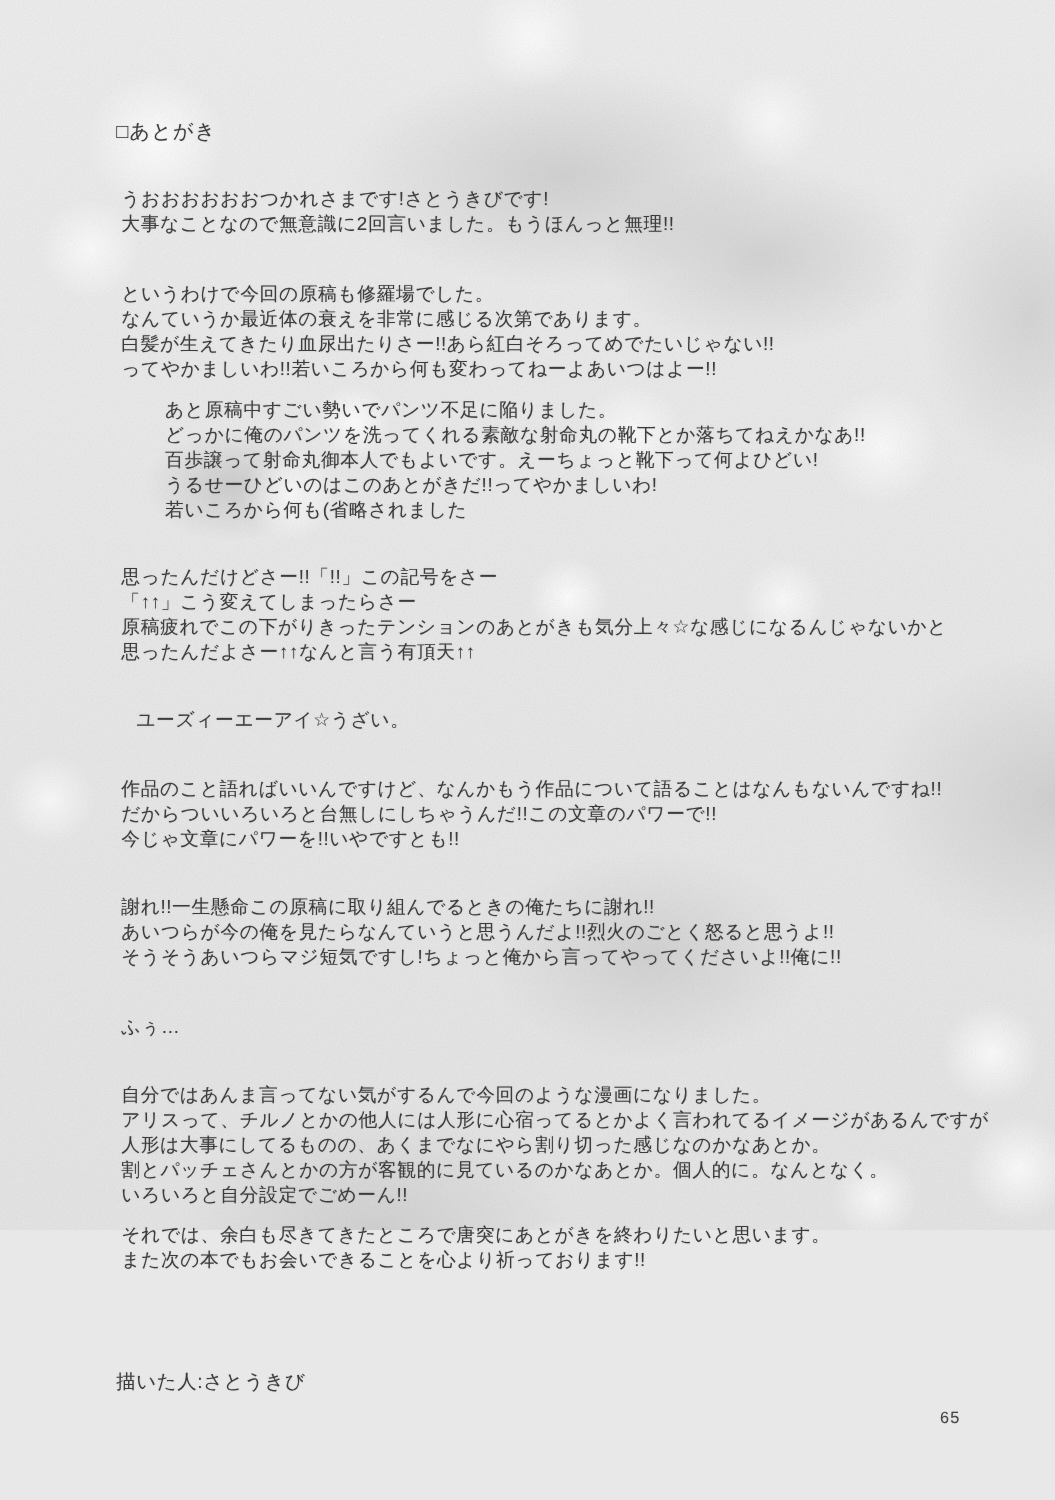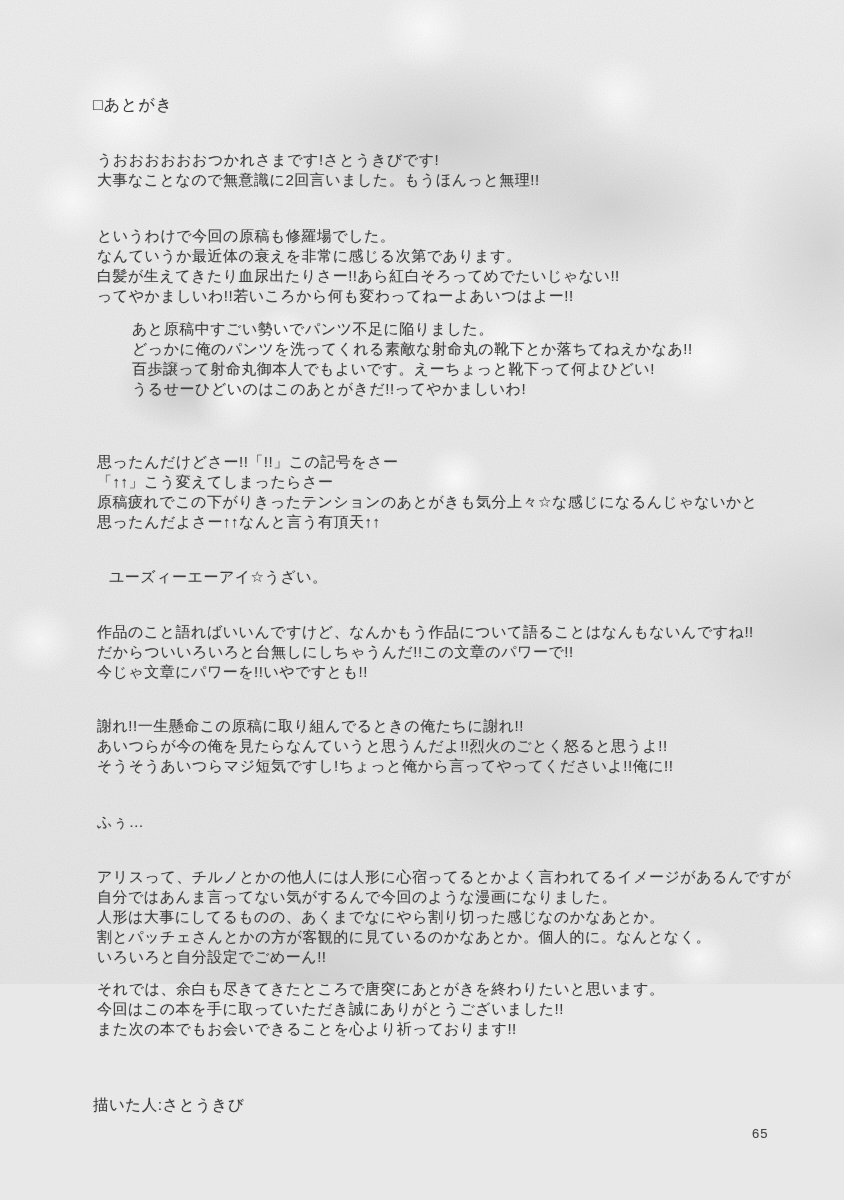--- a/index.html
+++ b/index.html
@@ -116,27 +116,27 @@
       <feColorMatrix type="saturate" values="0"></feColorMatrix>
     </filter>
     <rect width="100%" height="100%" filter="url(#noiseFilter)"></rect>
   </svg>
 
   <div class="heading">□あとがき</div>
 
   <div id="paragraphs">
       <div class="para"><div class="line">うおおおおおおつかれさまです!さとうきびです!</div><div class="line">大事なことなので無意識に2回言いました。もうほんっと無理!!</div></div>
       <div class="para"><div class="line">というわけで今回の原稿も修羅場でした。</div><div class="line">なんていうか最近体の衰えを非常に感じる次第であります。</div><div class="line">白髪が生えてきたり血尿出たりさー!!あら紅白そろってめでたいじゃない!!</div><div class="line">ってやかましいわ!!若いころから何も変わってねーよあいつはよー!!</div></div>
-      <div class="para"><div class="line">あと原稿中すごい勢いでパンツ不足に陥りました。</div><div class="line">どっかに俺のパンツを洗ってくれる素敵な射命丸の靴下とか落ちてねえかなあ!!</div><div class="line">百歩譲って射命丸御本人でもよいです。えーちょっと靴下って何よひどい!</div><div class="line">うるせーひどいのはこのあとがきだ!!ってやかましいわ!</div></div>
+      <div class="para"><div class="line">あと原稿中すごい勢いでパンツ不足に陥りました。</div><div class="line">どっかに俺のパンツを洗ってくれる素敵な射命丸の靴下とか落ちてねえかなあ!!</div><div class="line">百歩譲って射命丸御本人でもよいです。えーちょっと靴下って何よひどい!</div><div class="line">うるせーひどいのはこのあとがきだ!!ってやかましいわ!</div><div class="line">若いころから何も(省略されました</div></div>
       <div class="para"><div class="line">思ったんだけどさー!!「!!」この記号をさー</div><div class="line">「↑↑」こう変えてしまったらさー</div><div class="line">原稿疲れでこの下がりきったテンションのあとがきも気分上々☆な感じになるんじゃないかと</div><div class="line">思ったんだよさー↑↑なんと言う有頂天↑↑</div></div>
       <div class="para"><div class="line">ユーズィーエーアイ☆うざい。</div></div>
       <div class="para"><div class="line">作品のこと語ればいいんですけど、なんかもう作品について語ることはなんもないんですね!!</div><div class="line">だからついいろいろと台無しにしちゃうんだ!!この文章のパワーで!!</div><div class="line">今じゃ文章にパワーを!!いやですとも!!</div></div>
       <div class="para"><div class="line">謝れ!!一生懸命この原稿に取り組んでるときの俺たちに謝れ!!</div><div class="line">あいつらが今の俺を見たらなんていうと思うんだよ!!烈火のごとく怒ると思うよ!!</div><div class="line">そうそうあいつらマジ短気ですし!ちょっと俺から言ってやってくださいよ!!俺に!!</div></div>
       <div class="para"><div class="line">ふぅ…</div></div>
-      <div class="para"><div class="line">アリスって、チルノとかの他人には人形に心宿ってるとかよく言われてるイメージがあるんですが</div><div class="line">自分ではあんま言ってない気がするんで今回のような漫画になりました。</div><div class="line">人形は大事にしてるものの、あくまでなにやら割り切った感じなのかなあとか。</div><div class="line">割とパッチェさんとかの方が客観的に見ているのかなあとか。個人的に。なんとなく。</div><div class="line">いろいろと自分設定でごめーん!!</div></div>
-      <div class="para"><div class="line">それでは、余白も尽きてきたところで唐突にあとがきを終わりたいと思います。</div><div class="line">今回はこの本を手に取っていただき誠にありがとうございました!!</div><div class="line">また次の本でもお会いできることを心より祈っております!!</div></div>
+      <div class="para"><div class="line">自分ではあんま言ってない気がするんで今回のような漫画になりました。</div><div class="line">アリスって、チルノとかの他人には人形に心宿ってるとかよく言われてるイメージがあるんですが</div><div class="line">人形は大事にしてるものの、あくまでなにやら割り切った感じなのかなあとか。</div><div class="line">割とパッチェさんとかの方が客観的に見ているのかなあとか。個人的に。なんとなく。</div><div class="line">いろいろと自分設定でごめーん!!</div></div>
+      <div class="para"><div class="line">それでは、余白も尽きてきたところで唐突にあとがきを終わりたいと思います。</div><div class="line">また次の本でもお会いできることを心より祈っております!!</div></div>
     </div>
 
   <div class="credit">描いた人:さとうきび</div>
 
   <div class="pagenum">65</div>
 
 </div>
 
 </body></html>

